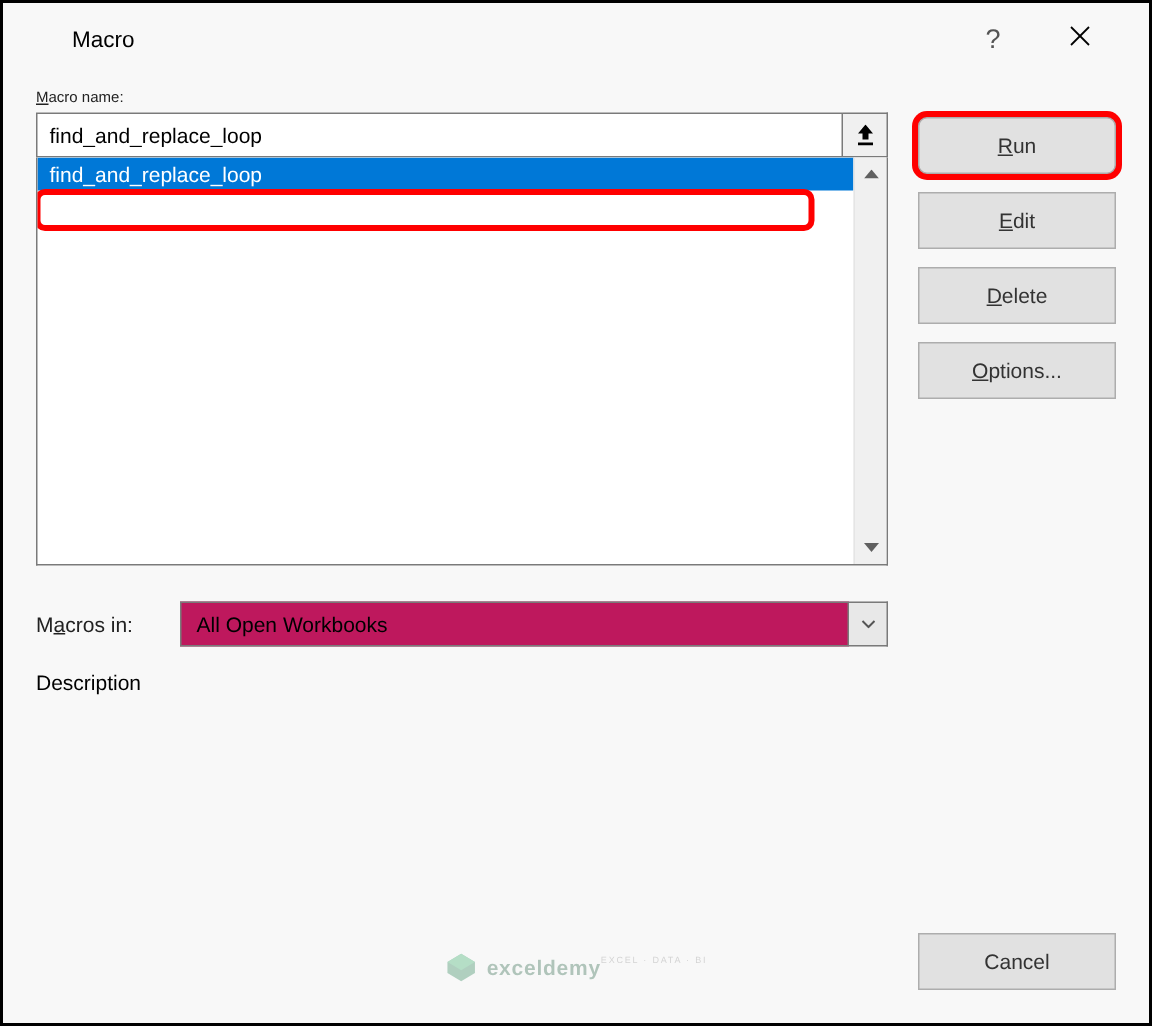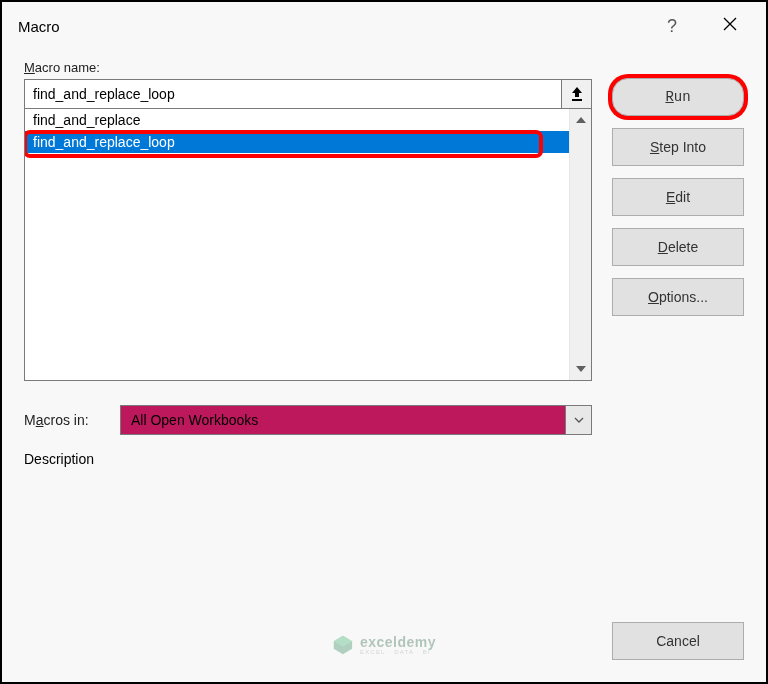--- a/index.html
+++ b/index.html
@@ -1,30 +1,30 @@
 <!DOCTYPE html>
 <html><head>
   <meta charset="utf-8">
   <style>
     * { box-sizing: border-box; margin: 0; padding: 0; }
     body { font-family: 'Segoe UI', Tahoma, sans-serif; font-size: 13px; background: #fff; width: 768px; height: 684px; overflow: hidden; border: 2px solid #000; }
     .dialog { width: 100%; height: 100%; background: #f8f8f8; display: flex; flex-direction: column; }
-    .titlebar { display: flex; align-items: center; justify-content: space-between; padding: 12px 16px; height: 48px; }
+    .titlebar { display: flex; align-items: center; justify-content: space-between; padding: 12px 26px; height: 48px; margin-left: 20px; }
     .title { font-size: 15px; color: #000; }
     .title-btns { display: flex; gap: 18px; align-items: center; }
     .help-btn { font-size: 18px; color: #555; cursor: pointer; width: 40px; text-align: center; }
     .close-btn { font-size: 18px; color: #000; cursor: pointer; width: 40px; text-align: center; font-weight: 300; }
     .content { flex: 1; display: flex; padding: 10px 22px 22px 22px; gap: 20px; position: relative; }
     .left-col { flex: 1; display: flex; flex-direction: column; }
     .right-col { width: 132px; display: flex; flex-direction: column; gap: 12px; padding-top: 18px; }
     .btn { height: 38px; background: #e1e1e1; border: 1px solid #adadad; cursor: pointer; font-size: 14px; color: #333; display: flex; align-items: center; justify-content: center; }
     .btn.disabled { color: #a0a0a0; cursor: default; }
-    .btn.highlight { box-shadow: 0 0 0 4px #ff0000; border-radius: 16px; font-family: Liberation Mono, monospace; }
+    .btn.highlight { box-shadow: 0 0 0 4px #ff0000; border-radius: 6px; }
     .btn u { text-decoration: underline; }
-    .label { font-size: 13px; color: #222; margin-bottom: 4px; }
+    .label { font-size: 10px; color: #222; margin-bottom: 4px; }
     .label u { text-decoration: underline; }
     .name-row { display: flex; gap: 0; margin-bottom: 0; }
     .name-input { flex: 1; height: 30px; padding: 0 8px; font-size: 14px; border: 1px solid #7a7a7a; background: #fff; outline: none; }
     .name-btn { width: 30px; height: 30px; border: 1px solid #7a7a7a; border-left: none; background: #f0f0f0; display: flex; align-items: center; justify-content: center; cursor: pointer; font-size: 13px; font-weight: bold; }
     .listbox { border: 1px solid #7a7a7a; border-top: none; background: #fff; height: 272px; position: relative; overflow: hidden; }
     .listbox-inner { width: calc(100% - 22px); height: 100%; }
     .list-item { padding: 3px 8px; font-size: 14px; color: #000; cursor: pointer; }
     .list-item.selected { background: #0078d7; color: #fff; }
     .list-item.highlight { position: relative; }
     .red-box { position: absolute; border: 4px solid #ff0000; border-radius: 7px; pointer-events: none; }
@@ -32,21 +32,21 @@
     .scroll-arrow { width: 100%; height: 22px; display: flex; align-items: center; justify-content: center; color: #606060; font-size: 10px; }
     .macros-in-row { display: flex; align-items: center; gap: 8px; margin-top: 24px; }
     .macros-in-label { font-size: 14px; color: #222; width: 88px; }
     .combo { flex: 1; display: flex; }
     .combo-input { flex: 1; height: 30px; padding: 0 10px; font-size: 14px; border: 1px solid #7a7a7a; background: #be185d; display: flex; align-items: center; }
     .combo-btn { width: 26px; height: 30px; border: 1px solid #7a7a7a; border-left: none; background: #e8e8e8; display: flex; align-items: center; justify-content: center; font-size: 10px; color: #555; cursor: pointer; }
     .desc-label { margin-top: 16px; font-size: 14px; color: #000000; }
     .cancel-area { position: absolute; bottom: 22px; right: 22px; padding-left: 18px; }
     .watermark { position: absolute; bottom: 26px; left: 50%; transform: translateX(-50%); opacity: 0.32; display: flex; align-items: center; gap: 6px; }
     .wm-icon { width: 22px; height: 22px; }
-    .wm-text { display: flex; flex-direction: column; line-height: 1; }
+    .wm-text { display: flex; line-height: 1; }
     .wm-brand { font-size: 14px; font-weight: bold; color: #1a5a3a; letter-spacing: 0.5px; }
     .wm-tag { font-size: 6px; color: #888; letter-spacing: 1.2px; }
     .spacer { flex: 1; }
   </style>
 </head>
 <body>
 
 <div class="dialog">
 
   <div class="titlebar">
@@ -71,21 +71,20 @@
         <div class="name-btn">
           <svg width="12" height="14" viewBox="0 0 12 14">
               <polygon points="6,0 11,6 8,6 8,10 4,10 4,6 1,6" fill="#000"></polygon>
               <rect x="1" y="12" width="10" height="2" fill="#000"></rect>
             </svg>
         </div>
       </div>
 
       <div class="listbox">
         <div class="listbox-inner">
-          <div class="list-item">find_and_replace</div>
           <div class="list-item selected highlight">find_and_replace_loop</div>
           <div class="red-box" style="left:-2px; top:21px; width:520px; height:28px;"></div>
         </div>
         <div class="scroll-track">
           <div class="scroll-arrow">
             <svg width="10" height="6" viewBox="0 0 10 6">
                 <polygon points="5,0 10,6 0,6" fill="#606060"></polygon>
               </svg>
           </div>
           <div style="position:absolute;bottom:0;left:0;right:0;">
@@ -111,23 +110,20 @@
       </div>
 
       <div class="desc-label">Description</div>
     </div>
 
     <div class="right-col">
       <div class="btn highlight">
           <span><u>R</u>un</span>
         </div>
       <div class="btn">
-          <span><u>S</u>tep Into</span>
-        </div>
-      <div class="btn">
           <span><u>E</u>dit</span>
         </div>
       <div class="btn">
           <span><u>D</u>elete</span>
         </div>
       <div class="btn">
           <span><u>O</u>ptions...</span>
         </div>
       <div class="spacer"></div>
     </div>

